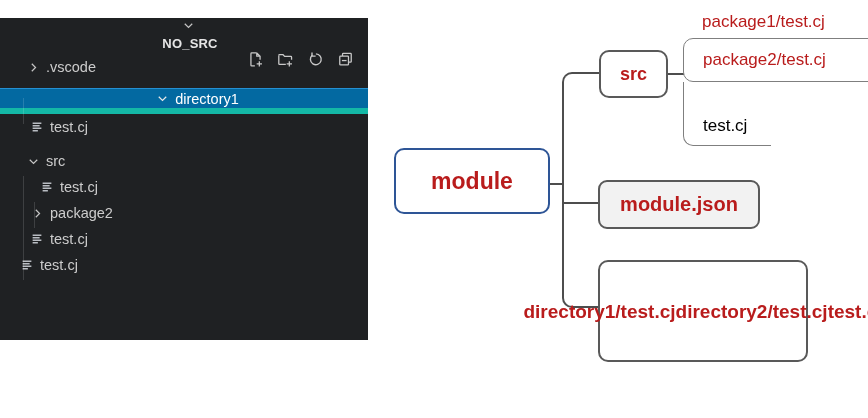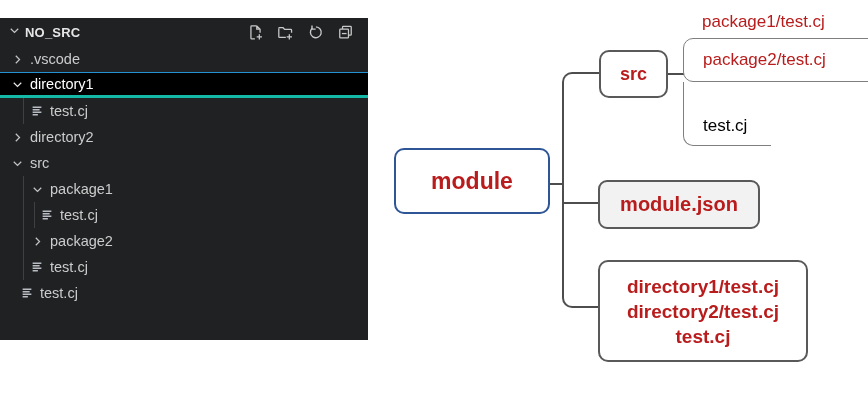--- a/index.html
+++ b/index.html
@@ -2,31 +2,31 @@
 <html><head>
 <meta charset="utf-8">
 <style>
   * { margin:0; padding:0; box-sizing:border-box; }
   html,body { width:868px; height:418px; background:#ffffff; overflow:hidden;
               font-family:"Liberation Sans", sans-serif; }
 
   
   .explorer { position:absolute; left:0; top:18px; width:368px; height:322px;
               background:#1f2123; color:#cccccc; }
-  .exp-header { height:28px; display:flex; align-items:center; padding-left:8px; }
+  .exp-header { height:28px; display:flex; align-items:center; padding-left:8px;flex-direction:column; }
   .exp-title { font-size:13px; font-weight:bold; color:#e6e6e6; letter-spacing:.2px; margin-left:4px; }
   .exp-actions { margin-left:auto; display:flex; align-items:center; gap:13px; margin-right:14px; }
   .exp-actions svg { display:block; cursor:pointer; }
 
   .row { height:26px; display:flex; align-items:center; font-size:14.5px; position:relative; }
   .row .twisty, .row .ficon { width:14px; height:16px; flex:0 0 14px; margin-right:6px;
                               display:flex; align-items:center; justify-content:center; }
-  .row.selected { background:#000000; color:#ffffff;
-                  border-top:1px solid #2590d2; border-bottom:3px solid #14b8a6; }
-  .ind18 { padding-left:10px; } .ind20 { padding-left:20px; }
+  .row.selected { background:#0369a1; color:#ffffff;
+                  border-top:1px solid #2590d2; border-bottom:6px solid #14b8a6;justify-content:center; }
+  .ind18 { padding-left:26px;margin-top:8px; } .ind20 { padding-left:20px; }
   .ind30 { padding-left:30px; } .ind40 { padding-left:40px; }
 
   .guide { position:absolute; width:1px; background:rgba(255,255,255,0.14); }
 
   
   .dg { position:absolute; background:#ffffff; color:#b91c1c; }
   .box { border-radius:10px; display:flex; align-items:center; justify-content:center;
          background:#ffffff; }
   .node-module { left:394px; top:148px; width:156px; height:66px; border:2px solid #2e5596;
                  font-size:23px; font-weight:bold; }
@@ -35,21 +35,21 @@
   .node-pkg2 { left:683px; top:38px; width:205px; height:44px; border:1.5px solid #7f7f7f;
                justify-content:flex-start; padding-left:19px; font-size:17px; z-index:2; }
   .node-testcj { position:absolute; left:683px; top:82px; width:88px; height:64px;
                  border-left:1.5px solid #7f7f7f; border-bottom:1.5px solid #7f7f7f;
                  border-bottom-left-radius:10px; display:flex; align-items:flex-end;
                  padding:0 0 9px 19px; font-size:17px; background:transparent; z-index:2; }
   .label-pkg1 { left:702px; top:12px; font-size:17px; }
   .node-mjson { left:598px; top:180px; width:162px; height:49px; border:2px solid #595959;
                 background:#f2f2f2; font-size:20px; font-weight:bold; border-radius:9px; z-index:3;text-align:center; }
   .node-dirs { left:598px; top:260px; width:210px; height:102px; border:2px solid #595959;
-               flex-direction:column; font-size:19px; font-weight:bold; line-height:25px; z-index:3; }
+               font-size:19px; font-weight:bold; line-height:25px; z-index:3; }
 
   .line { position:absolute; }
   .stub { border-top:2px solid #4d4d4d; height:0; }
   .branch { left:562px; top:72px; width:37px; height:236px;
             border:2px solid #4d4d4d; border-right:none; border-radius:10px 0 0 10px; }
 </style>
 </head>
 <body>
 
 <div class="explorer">
@@ -103,46 +103,30 @@
 
   <div class="row ind30">
     <span class="ficon">
       <svg width="14" height="14" viewBox="0 0 16 16" stroke="#b9bdc3" stroke-width="1.7">
           <path d="M3 3.6 H13 M3 6.5 H11 M3 9.4 H13 M3 12.3 H9"></path>
         </svg>
     </span>
     <span>test.cj</span>
   </div>
 
-  <div class="row ind18">
-    <span class="twisty">
-      <svg width="13" height="13" viewBox="0 0 16 16">
-          <path d="M5.9 3.4 L10.5 8 L5.9 12.6" fill="none" stroke="#c5c5c5" stroke-width="1.5"></path>
-        </svg>
-    </span>
-    <span>directory2</span>
-  </div>
 
   <div class="row ind18">
     <span class="twisty">
       <svg width="13" height="13" viewBox="0 0 16 16">
           <path d="M3.4 5.8 L8 10.4 L12.6 5.8" fill="none" stroke="#c5c5c5" stroke-width="1.5"></path>
         </svg>
     </span>
     <span>src</span>
   </div>
 
-  <div class="row ind30">
-    <span class="twisty">
-      <svg width="13" height="13" viewBox="0 0 16 16">
-          <path d="M3.4 5.8 L8 10.4 L12.6 5.8" fill="none" stroke="#c5c5c5" stroke-width="1.5"></path>
-        </svg>
-    </span>
-    <span>package1</span>
-  </div>
 
   <div class="row ind40">
     <span class="ficon">
       <svg width="14" height="14" viewBox="0 0 16 16" stroke="#b9bdc3" stroke-width="1.7">
           <path d="M3 3.6 H13 M3 6.5 H11 M3 9.4 H13 M3 12.3 H9"></path>
         </svg>
     </span>
     <span>test.cj</span>
   </div>
 

